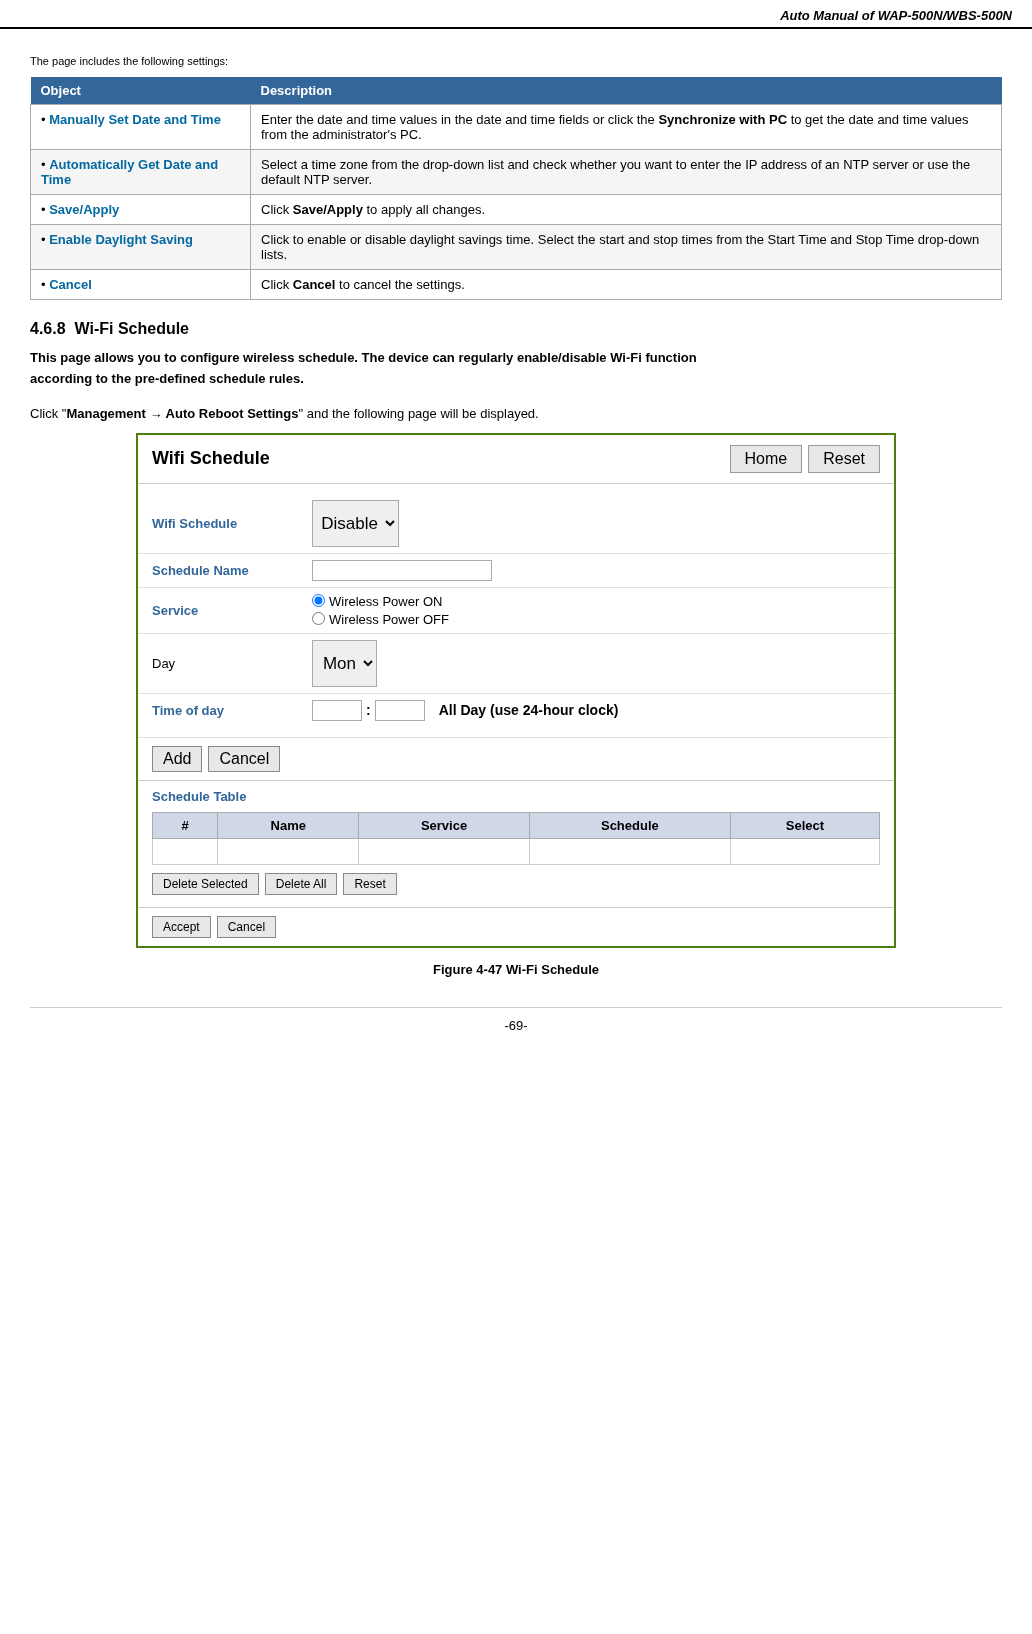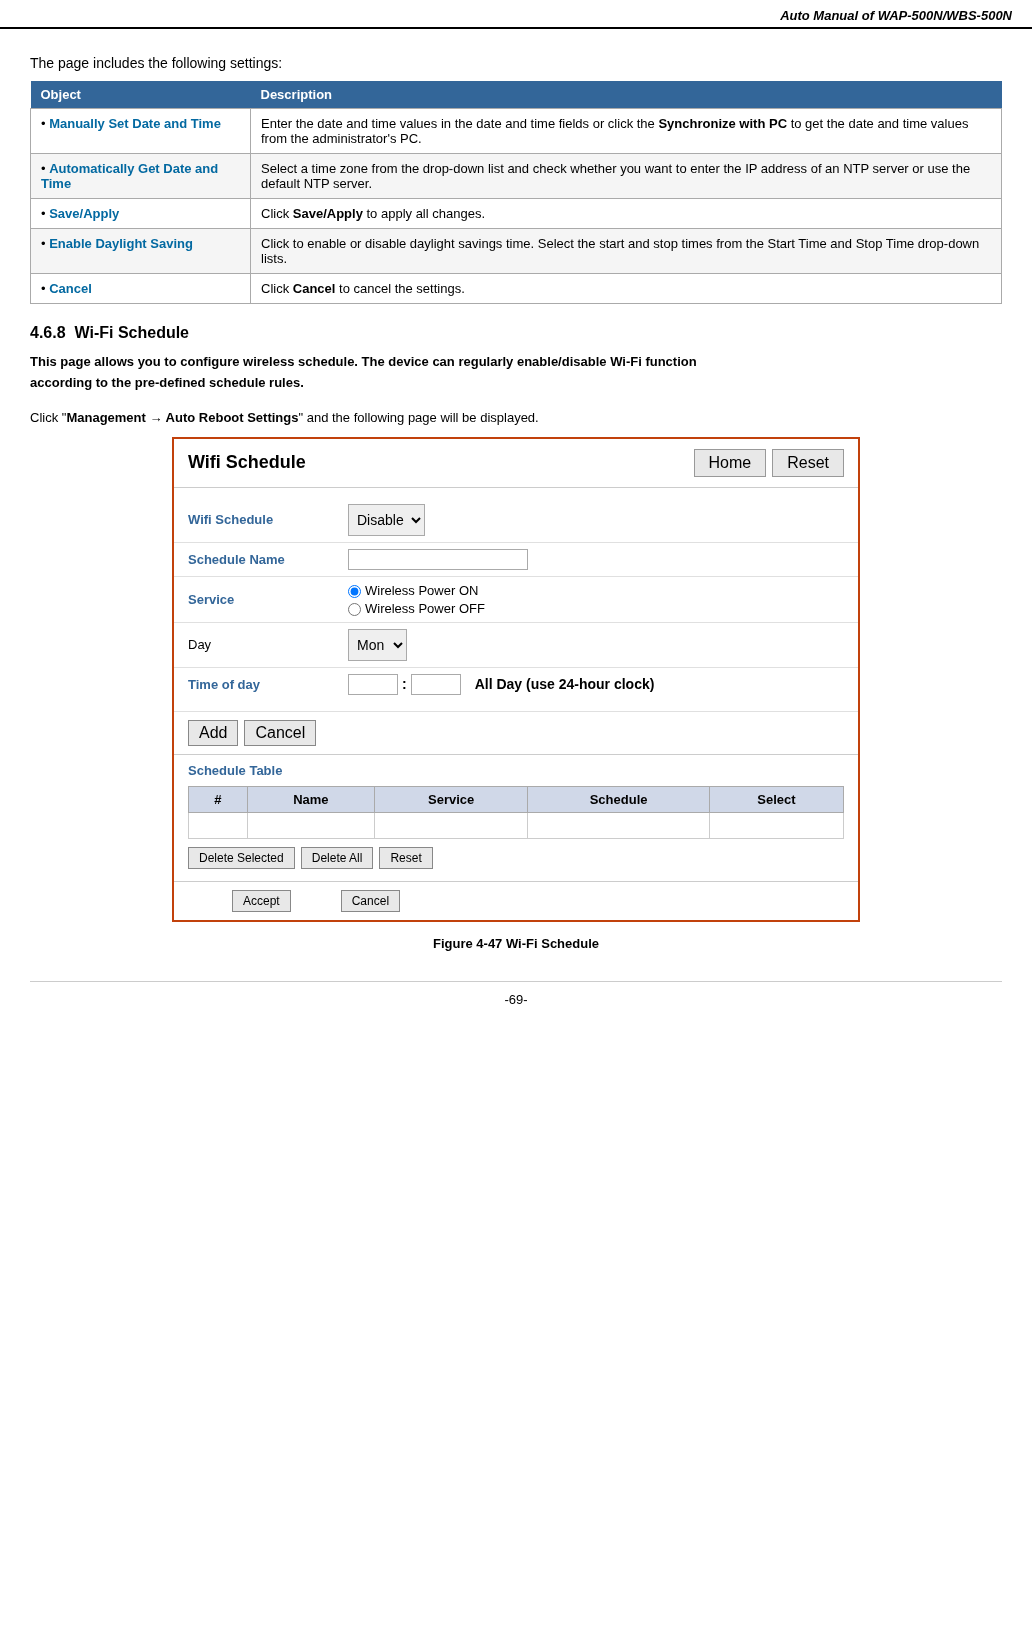--- a/index.html
+++ b/index.html
@@ -23,21 +23,21 @@
       border-bottom: 2px solid #000;
       margin-bottom: 16px;
     }
 
     .page-content {
       padding: 10px 30px 30px 30px;
     }
 
     
     .intro-text {
-      font-size: 14px;
+      font-size: 11px;
       margin-bottom: 10px;
     }
 
     
     .settings-table {
       width: 100%;
       border-collapse: collapse;
       margin-bottom: 20px;
       font-size: 13px;
     }
@@ -81,22 +81,22 @@
       font-weight: bold;
     }
 
     .click-instruction {
       font-size: 13px;
       margin-bottom: 12px;
     }
 
     
     .wifi-schedule-box {
-      border: 2px solid #c2410c;
-      width: 688px;
+      border: 2px solid #4d7c0f;
+      width: 760px;
       margin: 0 auto 14px auto;
       background: #fff;
       font-size: 13px;
     }
 
     .ws-header {
       display: flex;
       justify-content: space-between;
       align-items: center;
       padding: 10px 14px;
@@ -150,23 +150,24 @@
       font-size: 13px;
       flex-shrink: 0;
       color: #000;
     }
 
     .ws-control {
       flex: 1;
     }
 
     .ws-control select {
-      padding: 6px 4px;
-      font-size: 14px;
+      padding: 12px 4px;
+      font-size: 17px;
       border: 1px solid #aaa;
+      text-align: right;
     }
 
     .ws-control input[type="text"] {
       width: 180px;
       padding: 2px 4px;
       font-size: 13px;
       border: 1px solid #aaa;
     }
 
     .ws-control input[type="radio"] {
@@ -174,21 +175,21 @@
     }
 
     .radio-group {
       display: flex;
       flex-direction: column;
       gap: 3px;
     }
 
     .radio-item {
       display: flex;
-      align-items: flex-end;
+      align-items: flex-start;
       font-size: 13px;
     }
 
     .time-inputs {
       display: flex;
       align-items: center;
       gap: 4px;
     }
 
     .time-inputs input[type="text"] {
@@ -280,21 +281,20 @@
       border-top: 1px solid #ccc;
       margin-top: 4px;
     }
 
     .accept-cancel-row button {
       padding: 3px 10px;
       font-size: 12px;
       background: #e8e8e8;
       border: 1px solid #888;
       cursor: pointer;
-      margin-left: 44px;
     }
 
     
     .figure-caption {
       text-align: center;
       font-size: 13px;
       margin-bottom: 16px;
     }
 
     

